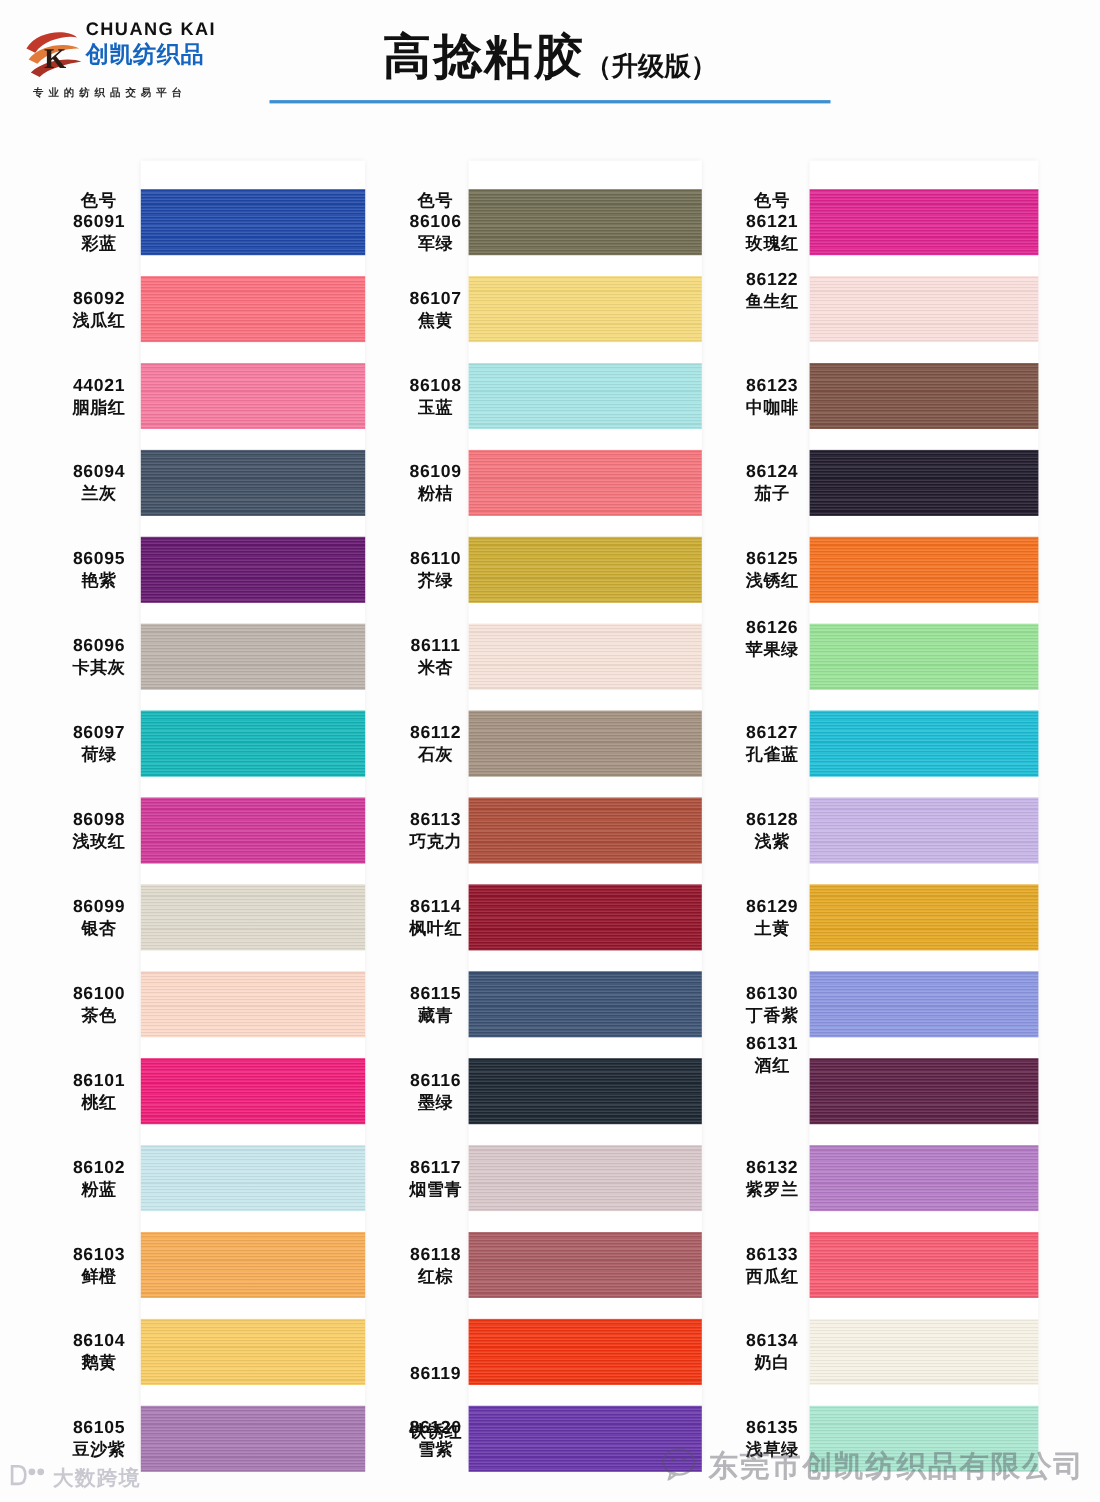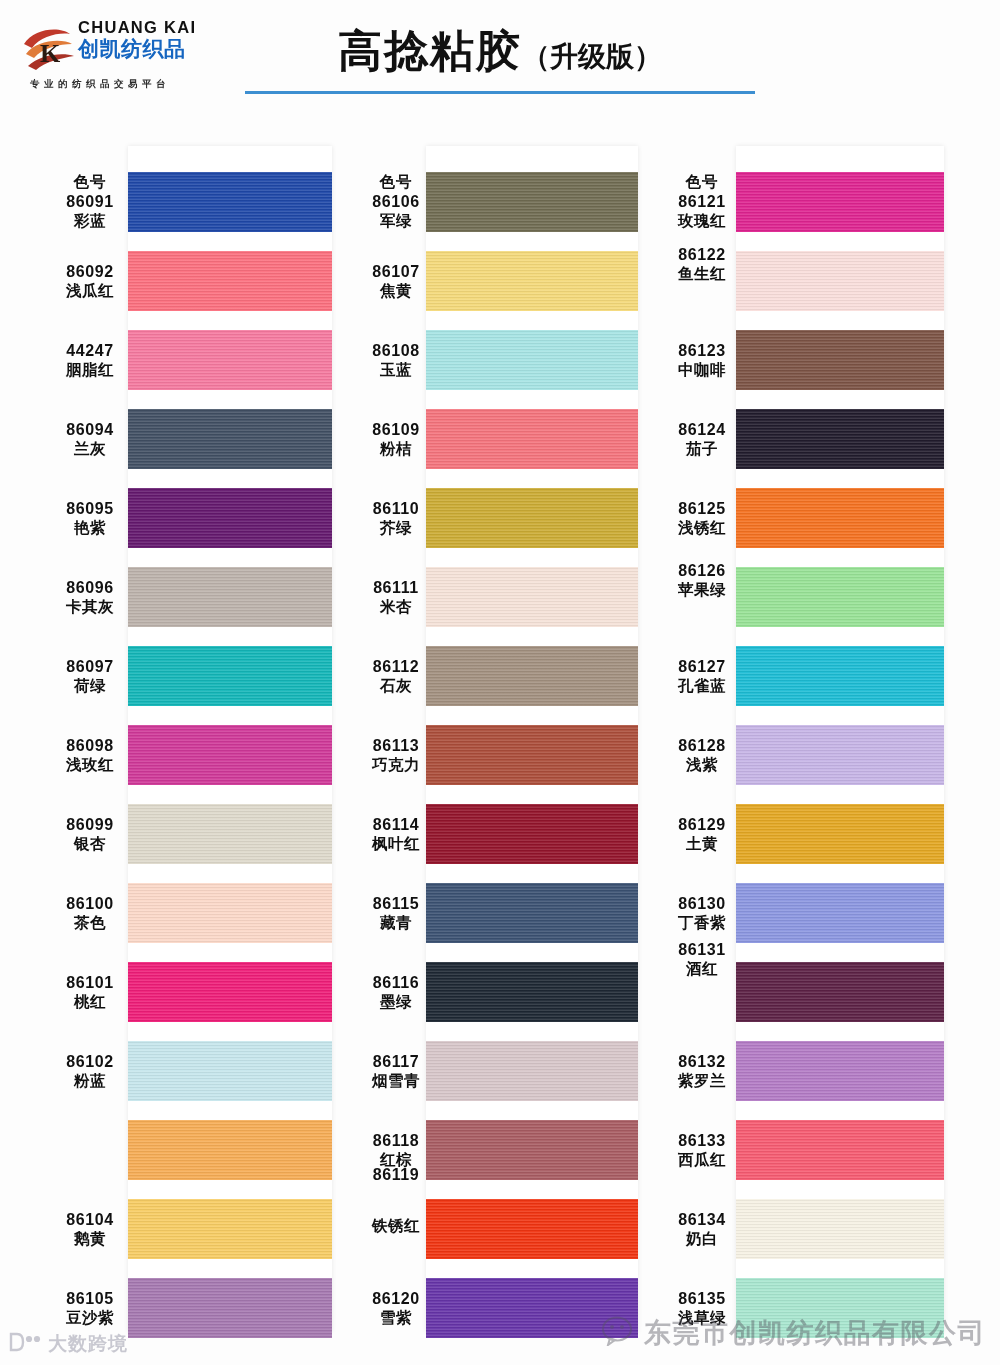--- a/index.html
+++ b/index.html
@@ -77,21 +77,21 @@
   .title-main {
     font-size: 44px;
     font-weight: bold;
     color: #111;
     letter-spacing: 2px;
     font-family: "DejaVu Sans", sans-serif;
     display: inline-block;
     vertical-align: bottom;
   }
   .title-sub {
-    font-size: 28px;
+    font-size: 24px;
     font-weight: bold;
     color: #111;
     font-family: "DejaVu Sans", sans-serif;
     display: inline-block;
     vertical-align: bottom;
     padding-bottom: 5px;
   }
   .title-rule {
     margin: 10px auto 0 auto;
     width: 510px;
@@ -255,21 +255,21 @@
         <div class="label-row" style="top: 20px; height: 72px;">
           <div class="lbl-head">色号</div>
           <div class="lbl-code">86091</div>
           <div class="lbl-name">彩蓝</div>
         </div>
         <div class="label-row" style="top: 99px; height: 72px;">
           <div class="lbl-code">86092</div>
           <div class="lbl-name">浅瓜红</div>
         </div>
         <div class="label-row" style="top: 178px; height: 72px;">
-          <div class="lbl-code">44247</div>
+          <div class="lbl-code">44021</div>
           <div class="lbl-name">胭脂红</div>
         </div>
         <div class="label-row" style="top: 257px; height: 72px;">
           <div class="lbl-code">86094</div>
           <div class="lbl-name">兰灰</div>
         </div>
         <div class="label-row" style="top: 336px; height: 72px;">
           <div class="lbl-code">86095</div>
           <div class="lbl-name">艳紫</div>
         </div>
@@ -293,20 +293,24 @@
           <div class="lbl-code">86100</div>
           <div class="lbl-name">茶色</div>
         </div>
         <div class="label-row" style="top: 810px; height: 72px;">
           <div class="lbl-code">86101</div>
           <div class="lbl-name">桃红</div>
         </div>
         <div class="label-row" style="top: 889px; height: 72px;">
           <div class="lbl-code">86102</div>
           <div class="lbl-name">粉蓝</div>
+        </div>
+        <div class="label-row" style="top: 968px; height: 72px;">
+          <div class="lbl-code">86103</div>
+          <div class="lbl-name">鲜橙</div>
         </div>
         <div class="label-row" style="top: 1047px; height: 72px;">
           <div class="lbl-code">86104</div>
           <div class="lbl-name">鹅黄</div>
         </div>
         <div class="label-row" style="top: 1126px; height: 72px;">
           <div class="lbl-code">86105</div>
           <div class="lbl-name">豆沙紫</div>
         </div>
       </div>
@@ -405,21 +409,21 @@
           <div class="lbl-name">墨绿</div>
         </div>
         <div class="label-row" style="top: 889px; height: 72px;">
           <div class="lbl-code">86117</div>
           <div class="lbl-name">烟雪青</div>
         </div>
         <div class="label-row" style="top: 968px; height: 72px;">
           <div class="lbl-code">86118</div>
           <div class="lbl-name">红棕</div>
         </div>
-        <div class="label-row" style="top: 1018px; height: 72px; gap: 32px;">
+        <div class="label-row" style="top: 1093px; height: 72px; gap: 32px;">
           <div class="lbl-code">86119</div>
           <div class="lbl-name">铁锈红</div>
         </div>
         <div class="label-row" style="top: 1126px; height: 72px;">
           <div class="lbl-code">86120</div>
           <div class="lbl-name">雪紫</div>
         </div>
       </div>
       <div class="swatch-row" style="left: 426px; width: 212px; top: 26px; height: 60px;">
         <div class="swatch" style="background: rgb(112, 108, 82);"></div>

